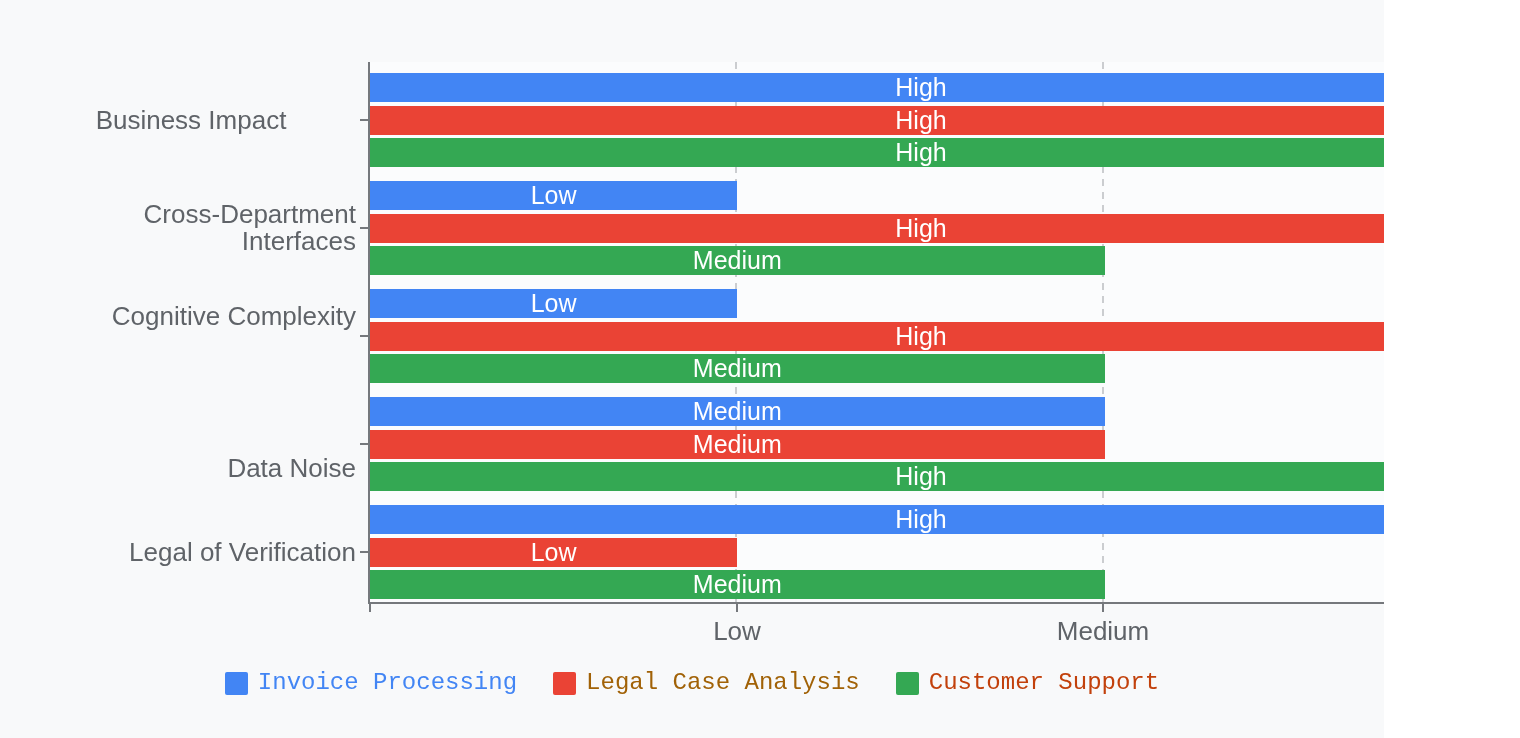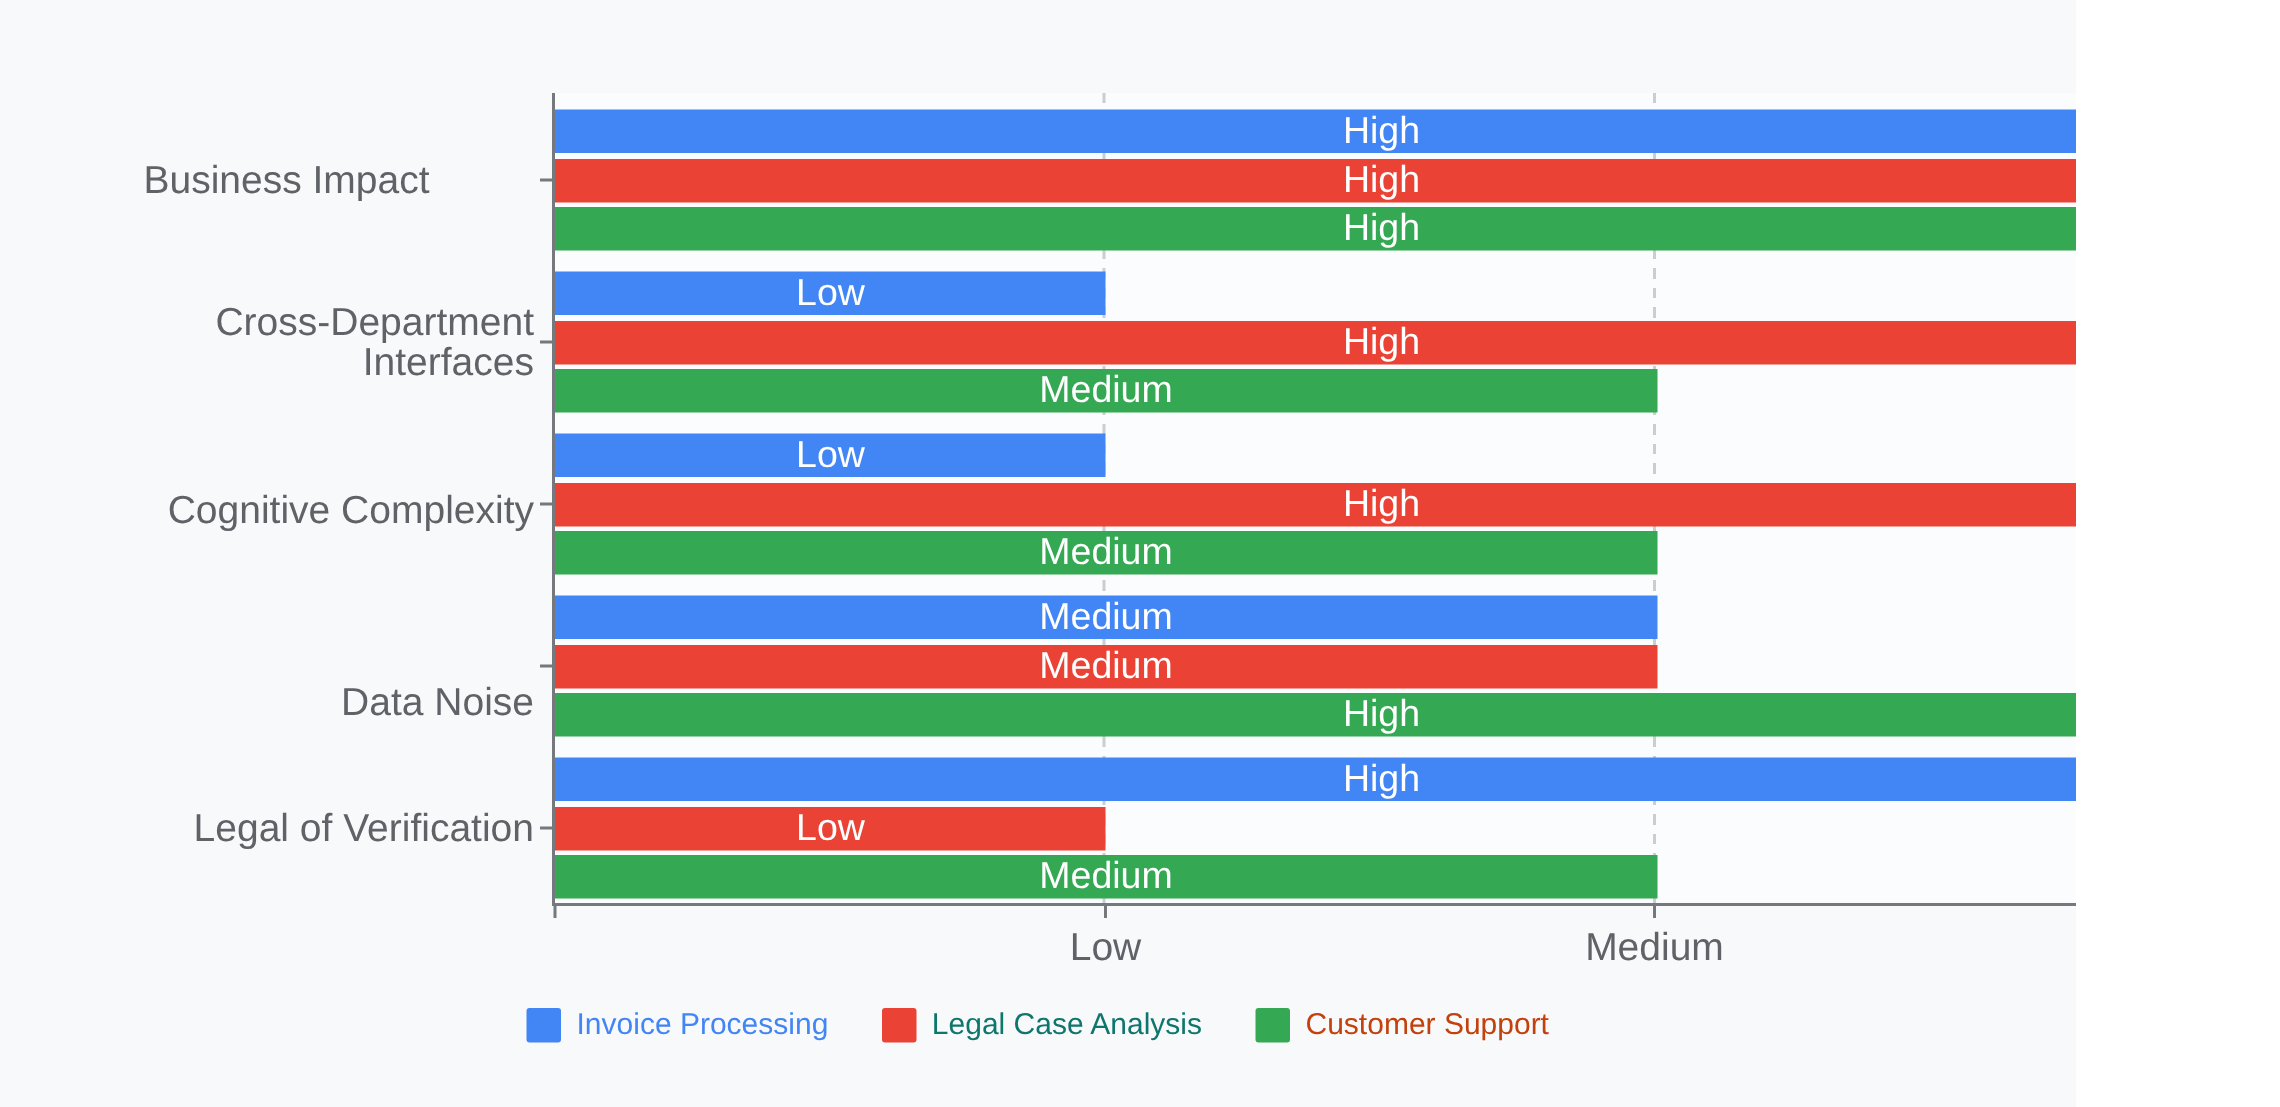--- a/index.html
+++ b/index.html
@@ -33,39 +33,39 @@
     color:#FFFFFF;font-size:25px;line-height:29px;
     white-space:nowrap;overflow:visible;
   }
   
   .ylabel{
     position:absolute;left:26px;width:330px;
     transform:translateY(-50%);
     text-align:right;
     color:#5f6368;font-size:26px;line-height:27px;
   }
-  .yl0{top:120px;text-align:center;} .yl1{top:228px;} .yl2{top:340px;} .yl3{top:468px;} .yl4{top:552px;}
+  .yl0{top:120px;text-align:center;} .yl1{top:228px;} .yl2{top:316px;} .yl3{top:468px;} .yl4{top:552px;}
   .ytick{position:absolute;left:360px;width:8px;height:2px;background:#75787c;}
   .yt0{top:119px;} .yt1{top:227px;} .yt2{top:335px;} .yt3{top:443px;} .yt4{top:551px;}
   
   .xtick{position:absolute;top:604px;width:2px;height:8px;background:#75787c;}
   .xt0{left:369px;} .xt1{left:736px;} .xt2{left:1102px;} .xt3{left:1469px;}
   .xlabel{
     position:absolute;top:616px;transform:translateX(-50%);
     color:#5f6368;font-size:26px;line-height:30px;white-space:nowrap;
   }
   .xl0{left:737px;} .xl1{left:1103px;} .xl2{left:1470px;}
   
   .legend{
     position:absolute;left:0;top:668px;width:100%;
     display:flex;justify-content:center;align-items:center;gap:36px;
   }
   .legend-item{display:flex;align-items:center;gap:10px;cursor:pointer;}
   .swatch{width:23px;height:23px;border-radius:2px;flex:0 0 auto;}
-  .legend-label{font-size:20px;line-height:30px;white-space:nowrap;}
+  .legend-label{font-size:24px;line-height:30px;white-space:nowrap;font-family:Liberation Mono, monospace;}
 </style>
 </head>
 <body>
 
 <div class="canvas">
 
   <div class="plot">
     <div class="gridline gl1"></div>
     <div class="gridline gl2"></div>
     <div class="gridline gl3"></div>
@@ -119,21 +119,21 @@
   <div class="xlabel xl1">Medium</div>
   <div class="xlabel xl2">High</div>
 
   <div class="legend">
     <div class="legend-item">
       <span class="swatch" style="background: rgb(66, 133, 244);"></span>
       <span class="legend-label" style="color: rgb(66, 133, 244);">Invoice Processing</span>
     </div>
     <div class="legend-item">
       <span class="swatch" style="background: rgb(234, 67, 53);"></span>
-      <span class="legend-label" style="color: #0f766e;">Legal Case Analysis</span>
+      <span class="legend-label" style="color: #a16207;">Legal Case Analysis</span>
     </div>
     <div class="legend-item">
       <span class="swatch" style="background: rgb(52, 168, 83);"></span>
       <span class="legend-label" style="color: #c2410c;">Customer Support</span>
     </div>
   </div>
 
 </div>
 
 </body></html>

